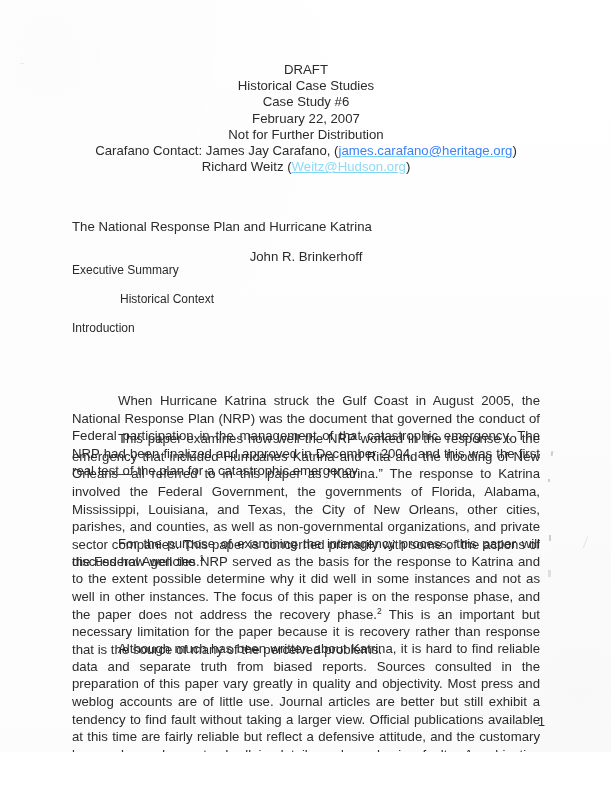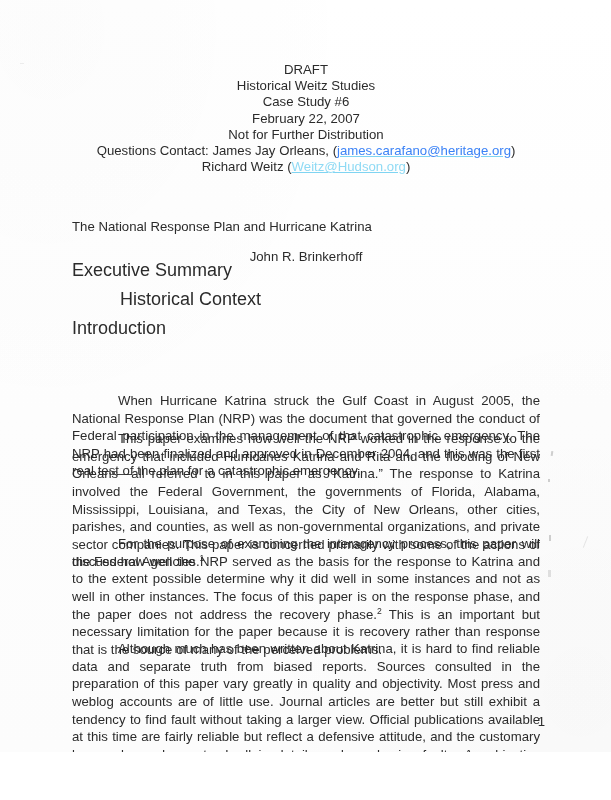--- a/index.html
+++ b/index.html
@@ -69,21 +69,21 @@
   .author {
     top: 249px;
     text-align: center;
     font-size: 13.2px;
     line-height: 16px;
   }
 
   
   .heading {
     text-align: left;
-    font-size: 18px;
+    font-size: 12px;
     line-height: 16px;
   }
   .h-exec { top: 262px; }
   .h-hist { top: 291px; margin-left: 48px; }
   .h-intro { top: 320px; }
 
   
   .para {
     font-size: 13.2px;
     line-height: 17.6px;
@@ -136,25 +136,25 @@
   <span class="speck s2"></span>
   <span class="speck s3"></span>
   <span class="speck s4"></span>
   <span class="speck s5"></span>
   <span class="speck s6"></span>
 
   <div class="content">
 
     <div class="col titleblock">
       <div class="ln">DRAFT</div>
-      <div class="ln">Historical Weitz Studies</div>
+      <div class="ln">Historical Case Studies</div>
       <div class="ln">Case Study #6</div>
       <div class="ln">February 22, 2007</div>
       <div class="ln">Not for Further Distribution</div>
-      <div class="ln"><span>Questions Contact: James Jay Orleans, (</span><a class="maillink" href="#">james.carafano@heritage.org</a><span>)</span></div>
+      <div class="ln"><span>Carafano Contact: James Jay Carafano, (</span><a class="maillink" href="#">james.carafano@heritage.org</a><span>)</span></div>
       <div class="ln"><span>Richard Weitz (</span><a class="maillink dim" href="#">Weitz@Hudson.org</a><span>)</span></div>
     </div>
 
     <div class="col doctitle">The National Response Plan and Hurricane Katrina</div>
     <div class="col author">John R. Brinkerhoff</div>
 
     <div class="col heading h-exec">Executive Summary</div>
     <div class="col heading h-hist">Historical Context</div>
     <div class="col heading h-intro">Introduction</div>
 

